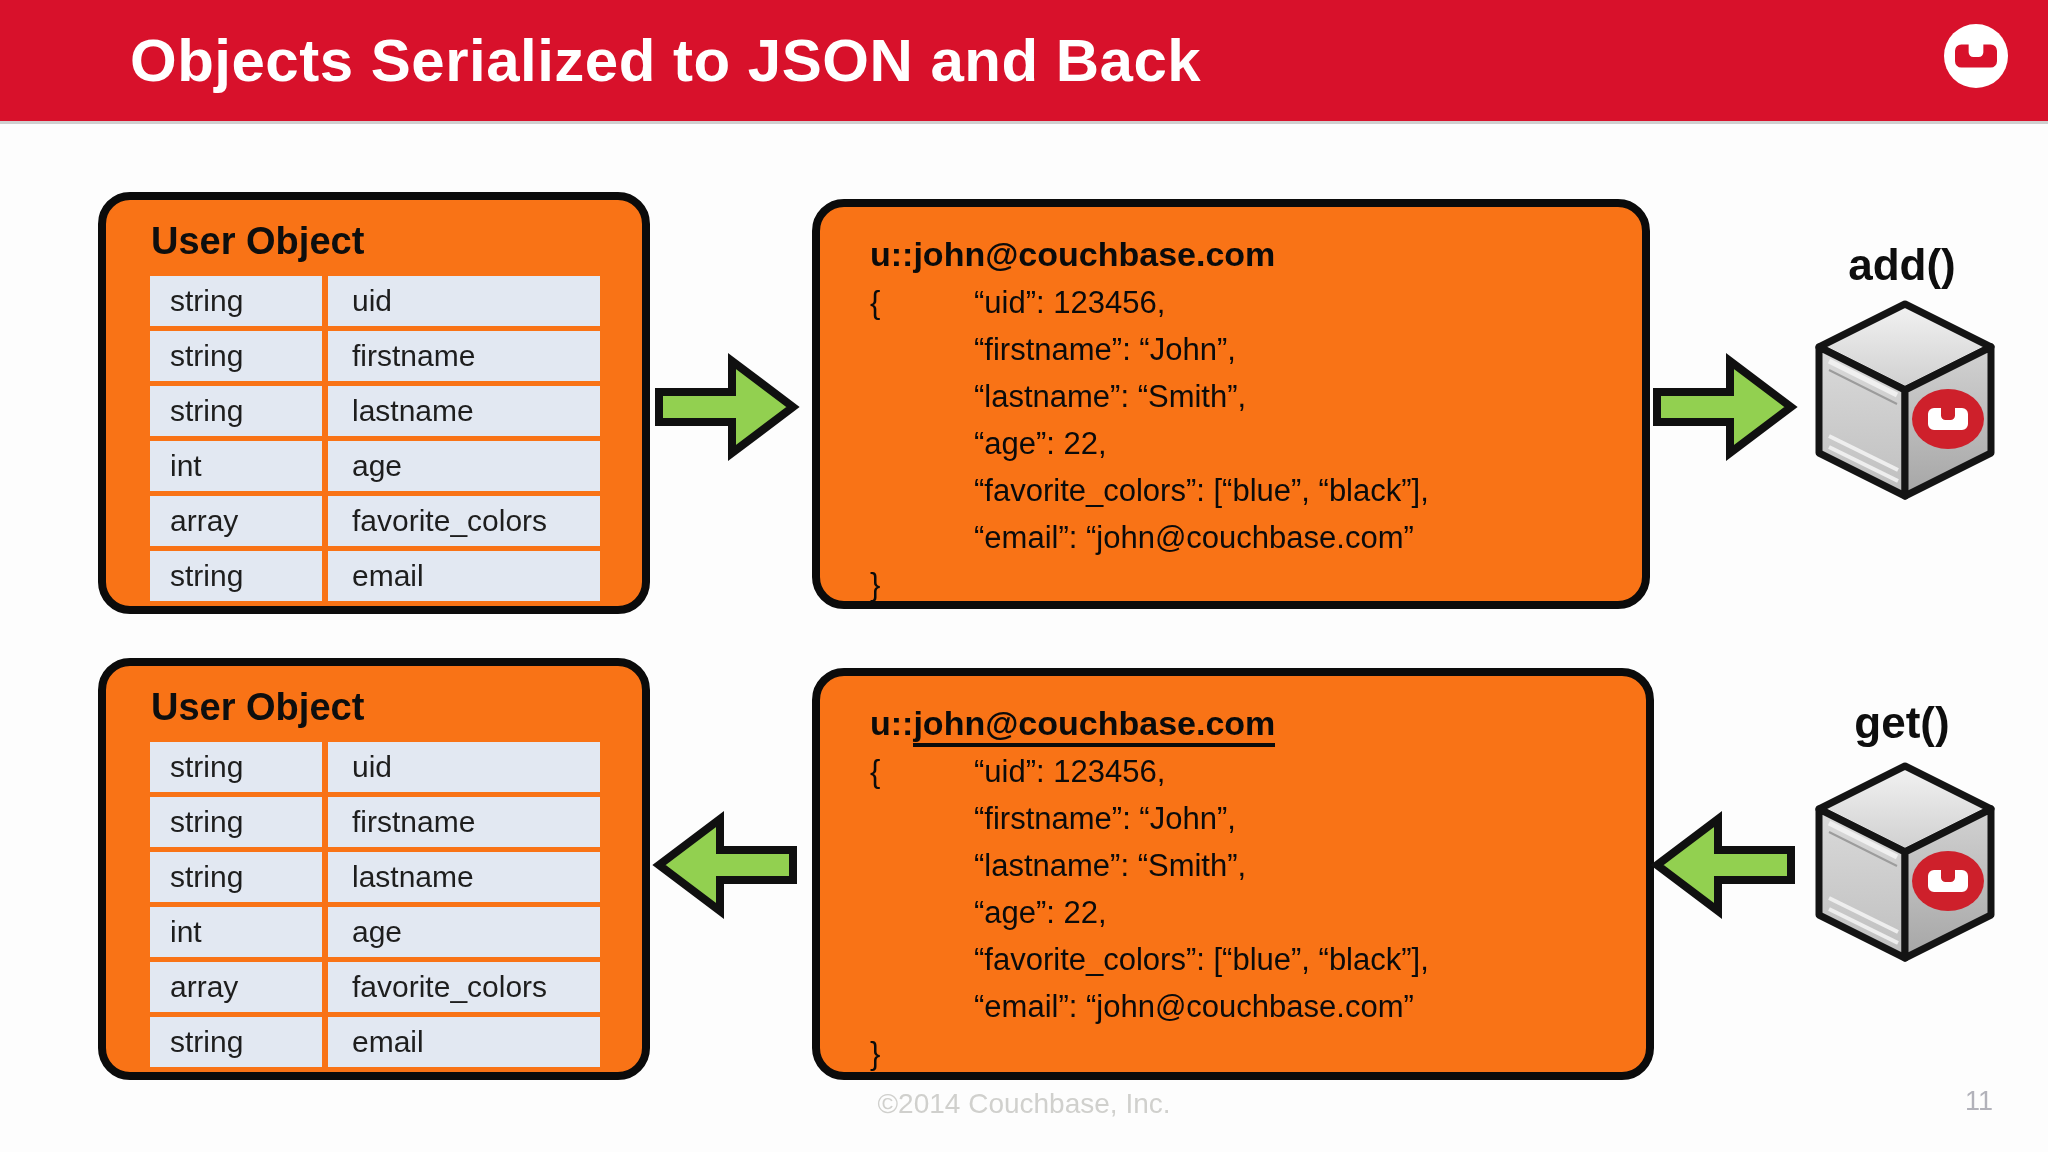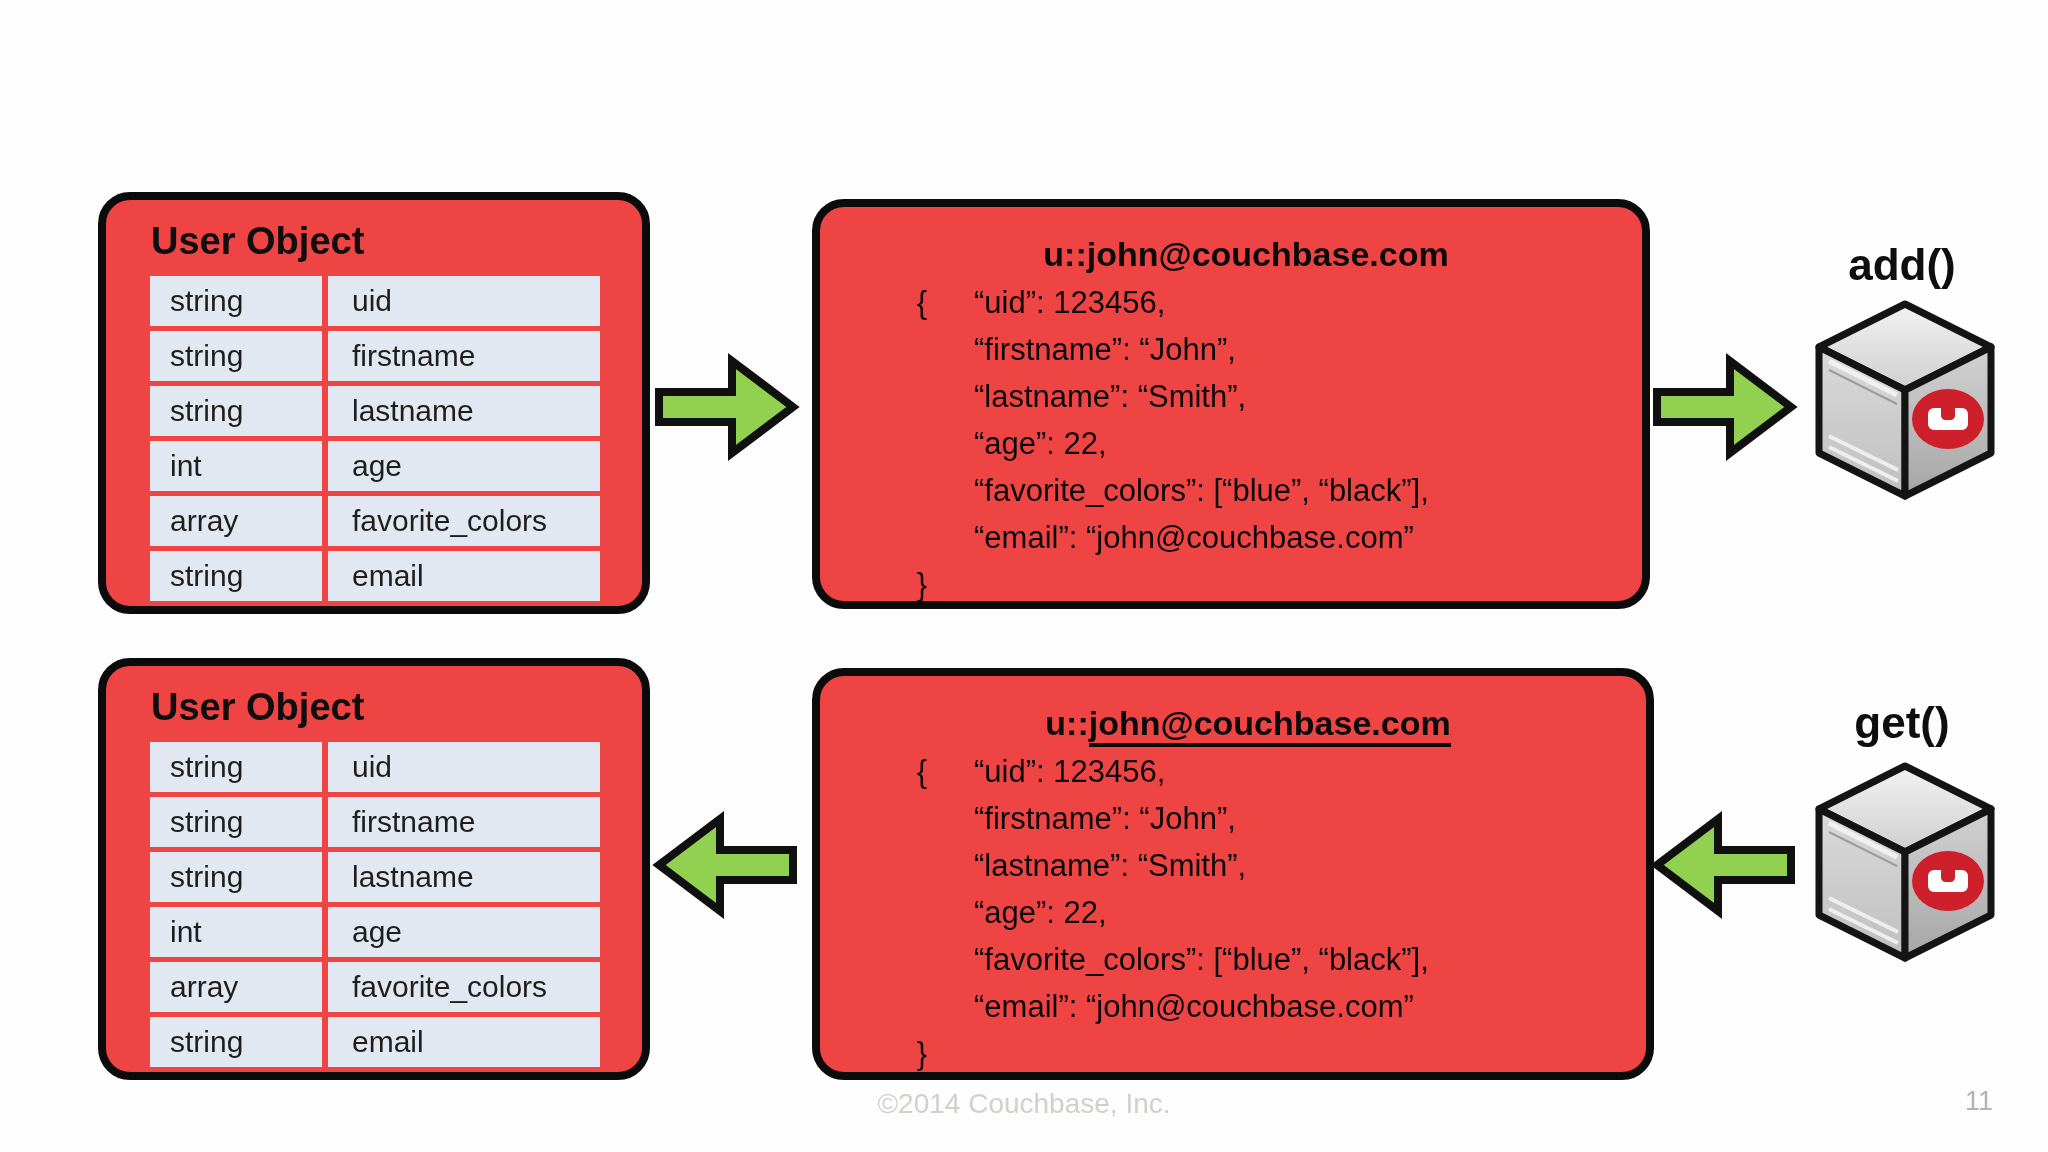--- a/index.html
+++ b/index.html
@@ -10,38 +10,38 @@
 
   
   .header{position:absolute;left:0;top:0;width:2048px;height:124px;
     background:#d8112b;border-bottom:3px solid #cfcfcf;box-sizing:border-box;}
   .header-title{position:absolute;left:130px;top:0;height:121px;line-height:121px;
     margin:0;font-size:60px;font-weight:bold;color:#ffffff;letter-spacing:0.5px;}
   .logo-circle{position:absolute;left:1944px;top:24px;width:64px;height:64px;
     background:#ffffff;border-radius:50%;display:flex;align-items:center;justify-content:center;}
 
   
-  .obox{position:absolute;background:#ef4444;border:8px solid #0b0b0b;
+  .obox{position:absolute;background:#f97316;border:8px solid #0b0b0b;
     border-radius:32px;box-sizing:border-box;}
   #uo-box-top{left:98px;top:192px;width:552px;height:422px;}
   #uo-box-bottom{left:98px;top:658px;width:552px;height:422px;}
   #json-box-top{left:812px;top:199px;width:838px;height:410px;}
   #json-box-bottom{left:812px;top:668px;width:842px;height:412px;}
 
   
   .uo-title{margin:20px 0 13px 45px;font-size:38px;font-weight:bold;color:#0e0e0e;}
   .uo-table{margin:0 42px 0 44px;}
   .uo-row{display:flex;height:50px;margin-bottom:5px;font-size:30px;color:#1e1e1e;}
   .uo-type{width:172px;background:#e2e8f2;padding-left:20px;margin-right:6px;
     display:flex;align-items:center;box-sizing:border-box;}
   .uo-field{flex:1;background:#e2e8f2;padding-left:24px;
     display:flex;align-items:center;box-sizing:border-box;text-align:right;}
 
   
-  .json-content{padding:24px 20px 1px 50px;text-align:center;}
+  .json-content{padding:24px 20px 1px 50px;}
   .json-key{font-size:34px;font-weight:bold;color:#0b0b0b;line-height:46px;margin-bottom:2px;white-space:nowrap;}
   .underlined{border-bottom:4px solid #0b0b0b;padding-bottom:1px;}
   .json-line{display:flex;font-size:31px;color:#0b0b0b;line-height:47px;white-space:nowrap;}
   .json-brace{width:104px;flex:none;}
 
   
   .op-label{position:absolute;width:200px;text-align:center;font-size:44px;
     font-weight:bold;color:#0e0e0e;}
   #op-add{left:1802px;top:240px;}
   #op-get{left:1802px;top:698px;}
@@ -89,20 +89,28 @@
         <line x1="21" y1="138" x2="90" y2="172" stroke="#eeeeee" stroke-width="4"></line>
         <line x1="21" y1="149" x2="90" y2="183" stroke="#eeeeee" stroke-width="4"></line>
         <ellipse cx="140" cy="121" rx="36" ry="30" fill="#ce202b"></ellipse>
         <use href="#couch" transform="translate(120,110)" fill="#ffffff"></use>
       </g>
       <polygon id="arrow-right" points="7,44 80,44 80,13 141,59 80,105 80,74 7,74" fill="#92d050" stroke="#101010" stroke-width="8" stroke-miterlimit="10"></polygon>
       <polygon id="arrow-left" points="141,44 68,44 68,13 7,59 68,105 68,74 141,74" fill="#92d050" stroke="#101010" stroke-width="8" stroke-miterlimit="10"></polygon>
     </defs>
   </svg>
 
+  <div class="header">
+    <h1 class="header-title">Objects Serialized to JSON and Back</h1>
+    <div class="logo-circle">
+      <svg width="42" height="24" viewBox="0 0 40 22">
+          <use href="#couch" fill="#d8112b"></use>
+        </svg>
+    </div>
+  </div>
 
   <div class="obox" id="uo-box-top">
     <div class="uo-title">User Object</div>
     <div class="uo-table">
       <div class="uo-row">
         <div class="uo-type">string</div>
         <div class="uo-field">uid</div>
       </div>
       <div class="uo-row">
         <div class="uo-type">string</div>

